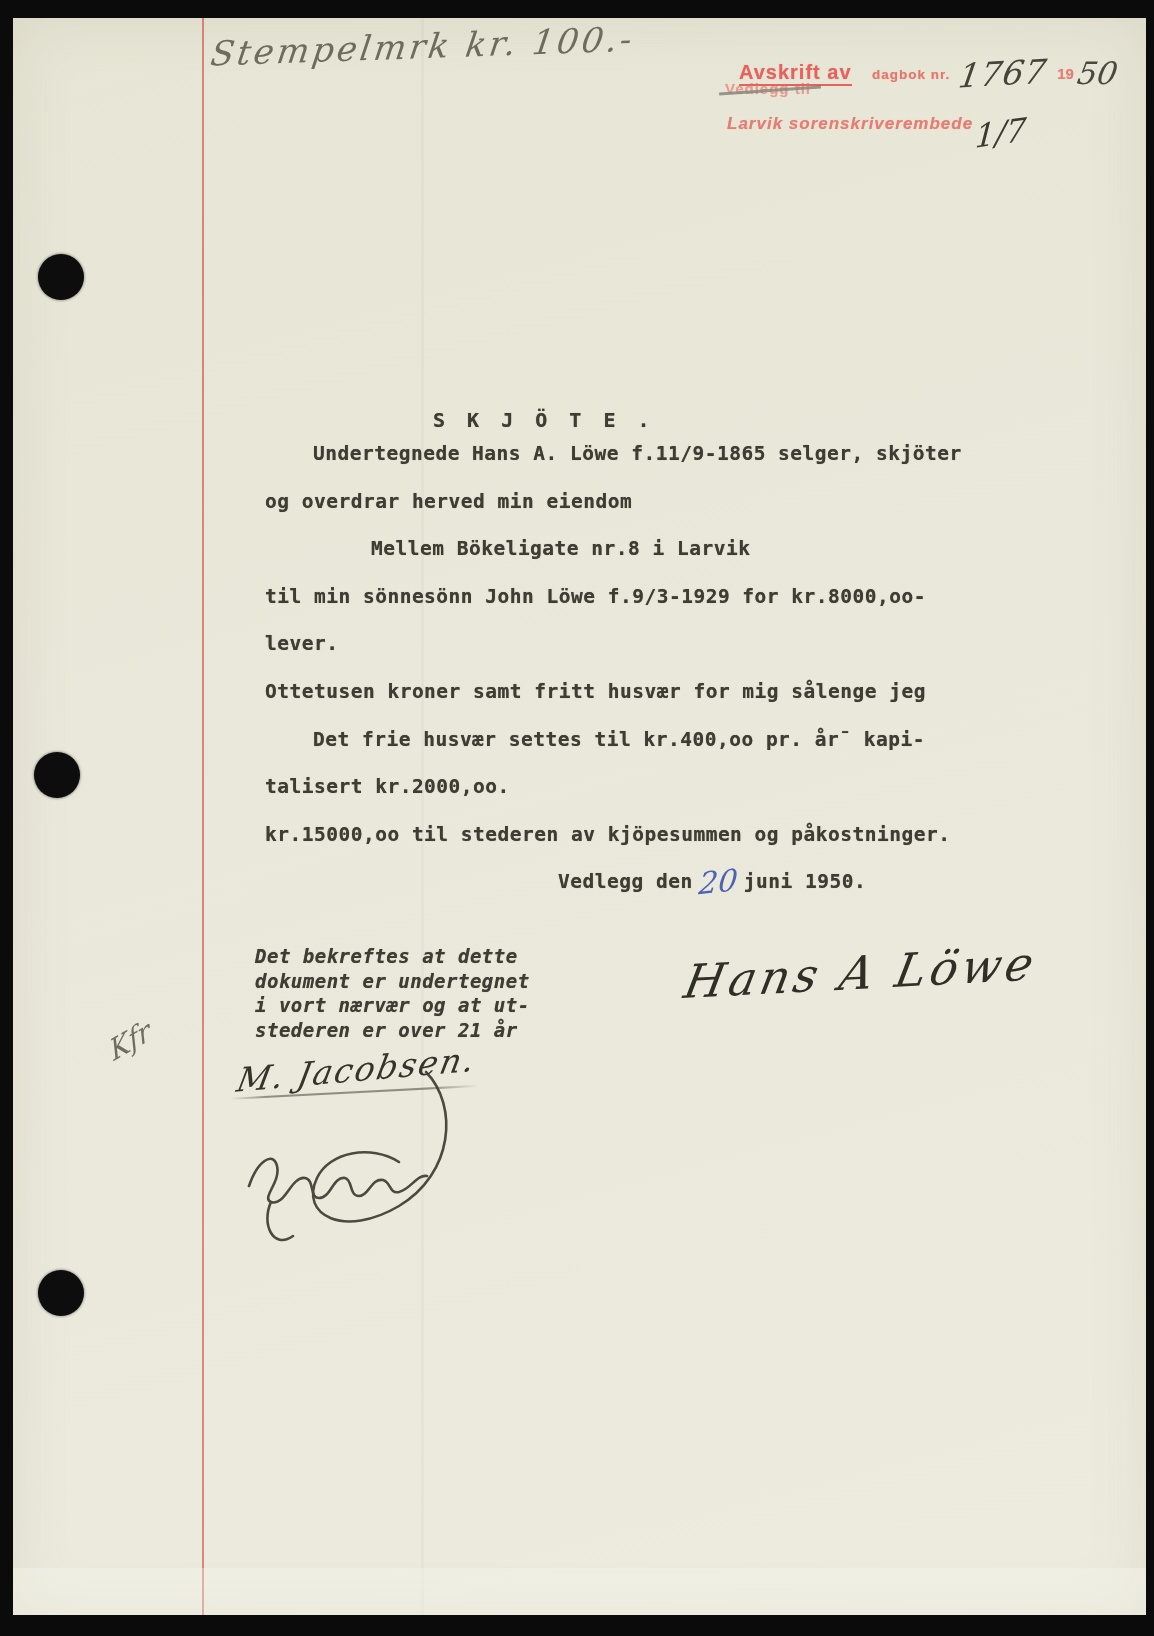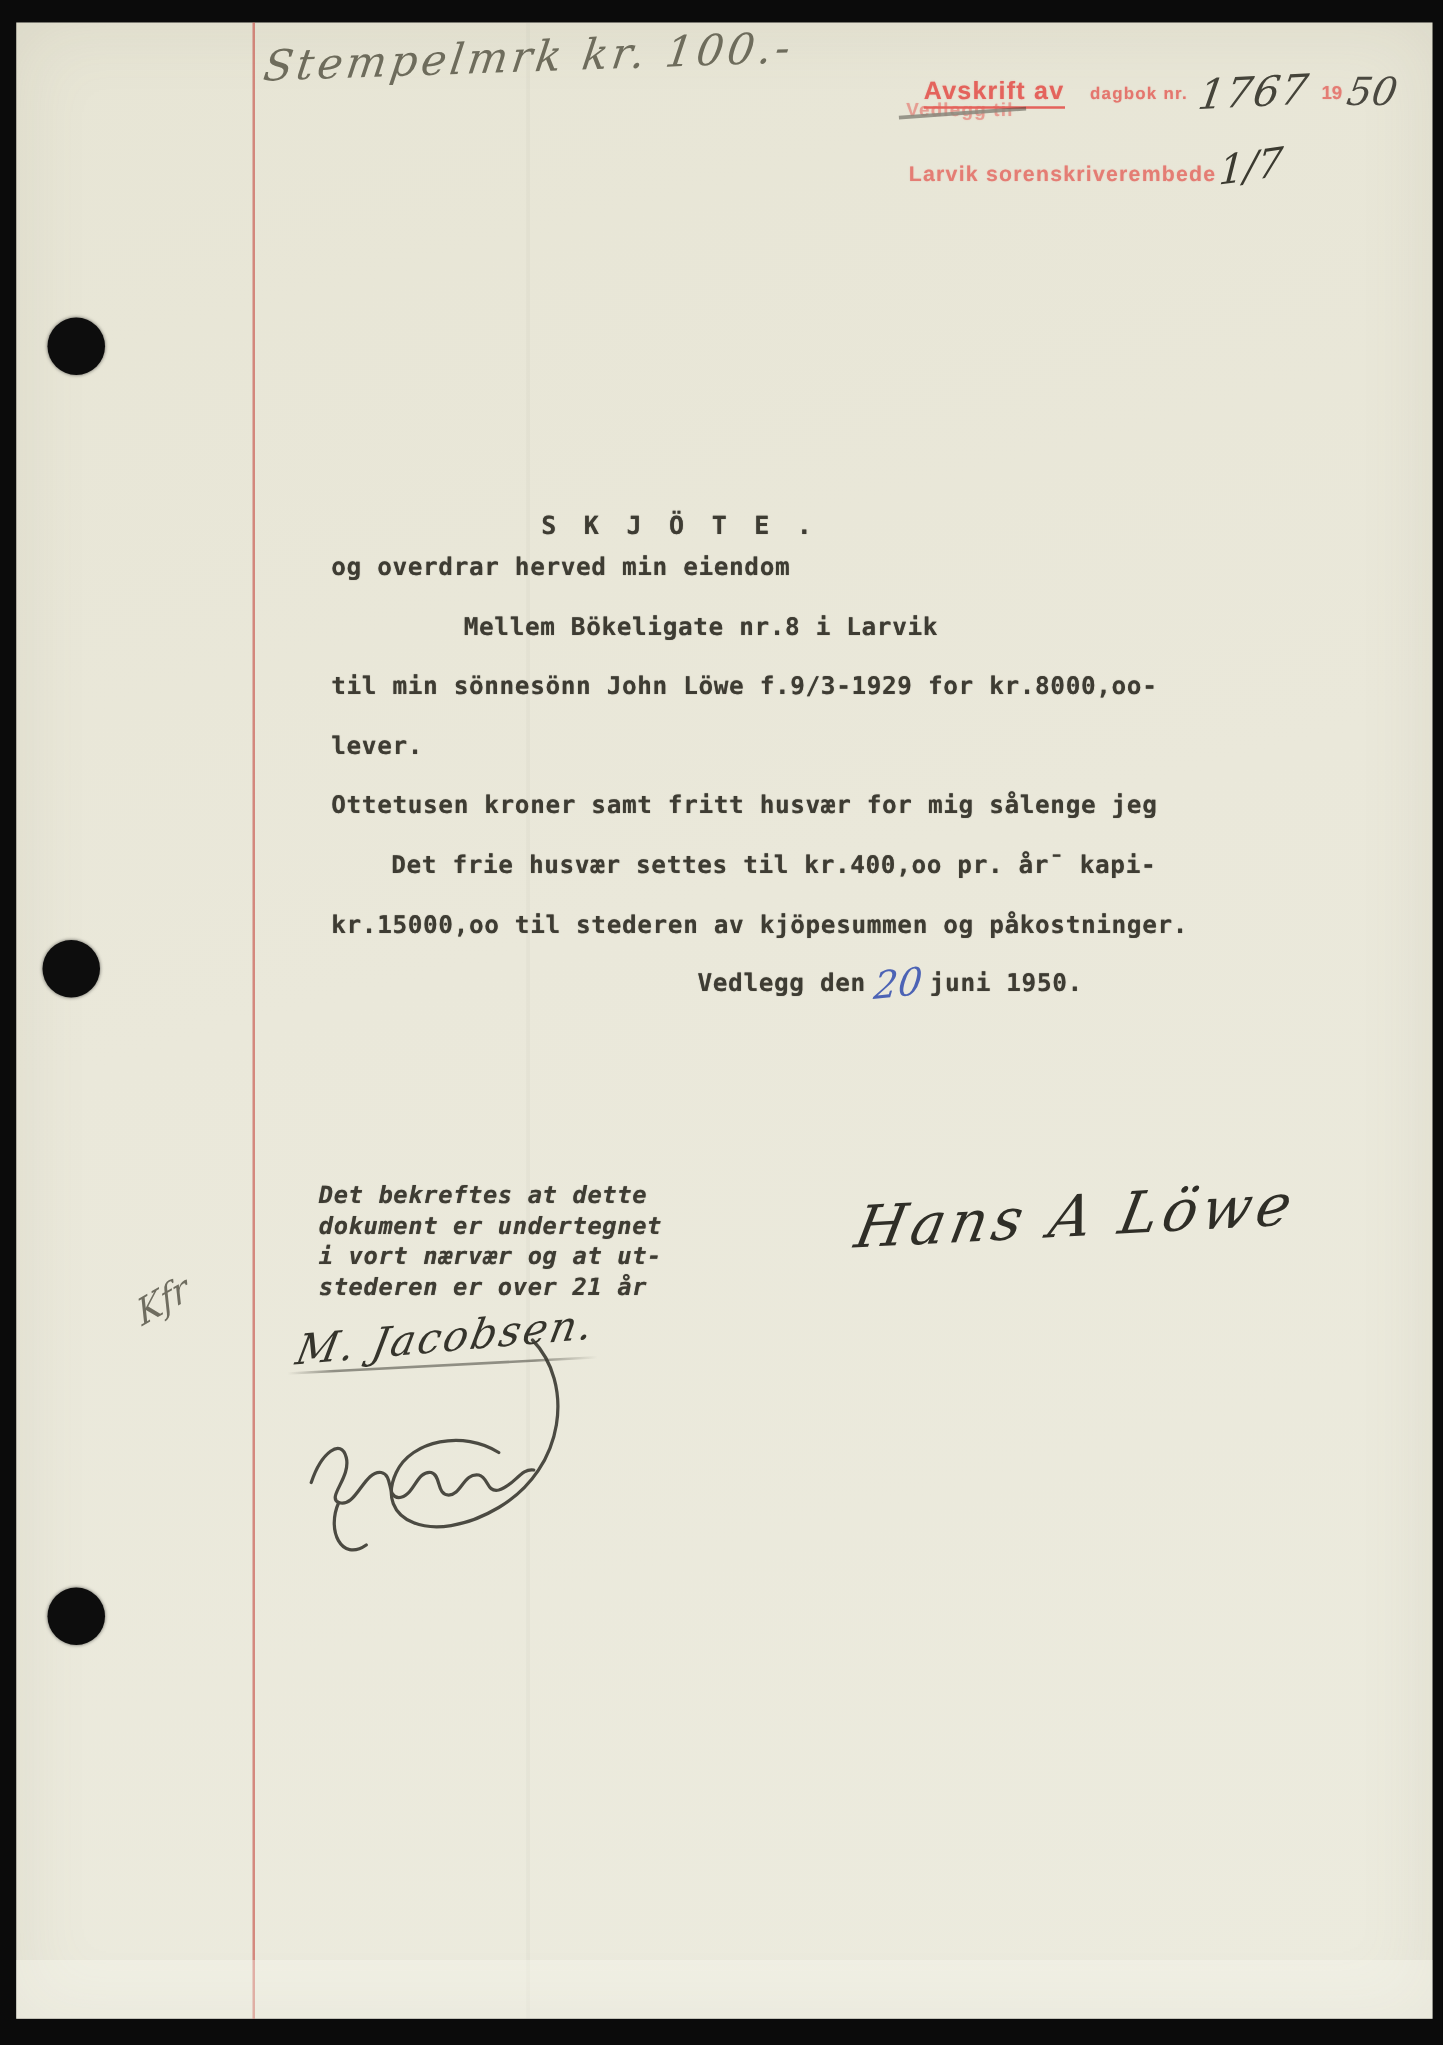--- a/index.html
+++ b/index.html
@@ -37,21 +37,21 @@
   .stamp{position:absolute;left:712px;top:36px;width:410px;font-family:"Liberation Sans",sans-serif;}
   .stamp .red{color:#e4635c;text-shadow:0 0 1px rgba(228,99,92,.55);}
   .stamp-row1{position:absolute;left:14px;top:0;white-space:nowrap;}
   .stamp-copy{font-size:20px;font-weight:bold;letter-spacing:1px;border-bottom:2px solid #e4635c;padding-bottom:1px;}
   .stamp-dagbok{font-size:13.5px;font-weight:bold;letter-spacing:1px;margin-left:16px;opacity:.85;}
   .hw-dagbok-nr{display:inline-block;font-size:33px;color:#45443a;margin-left:4px;vertical-align:-6px;transform:rotate(-3deg) skewX(-12deg);letter-spacing:1px;}
   .stamp-year19{font-size:15px;font-weight:bold;margin-left:6px;opacity:.8;}
   .hw-year50{display:inline-block;font-size:31px;color:#4a4840;vertical-align:-5px;transform:skewX(-10deg);}
   .stamp-vedlegg{position:absolute;left:0;top:26px;font-size:15px;font-weight:bold;letter-spacing:1px;opacity:.55;}
   .stamp-vedlegg::after{content:"";position:absolute;left:-6px;right:-10px;top:52%;height:3px;background:#3c3b33;transform:rotate(-4deg);opacity:.85;}
-  .stamp-office{position:absolute;left:2px;top:76px;font-size:17px;font-weight:bold;letter-spacing:1px;opacity:.8;white-space:nowrap;}
+  .stamp-office{position:absolute;left:2px;top:60px;font-size:17px;font-weight:bold;letter-spacing:1px;opacity:.8;white-space:nowrap;font-style:italic;}
   .hw-journal-date{position:absolute;left:250px;top:60px;font-size:32px;color:#3b3a30;transform:rotate(-8deg) skewX(-12deg);}
 
   
   .tw{font-family:"DejaVu Sans Mono",monospace;color:#3e3c33;font-weight:bold;text-shadow:0 0 .7px rgba(62,60,51,.7);}
   .deed-title{position:absolute;left:420px;top:370px;font-size:20px;letter-spacing:5px;margin-top:20px;}
   .deed-body{position:absolute;left:252px;top:412px;width:800px;font-size:19.5px;letter-spacing:.5px;}
   .deed-body .line{line-height:47.6px;white-space:nowrap;height:47.6px;}
   .ind1{padding-left:48px;}
   .ind2{padding-left:106px;}
   .date-line{padding-left:293px;}
@@ -101,26 +101,28 @@
         <span class="hw hw-year50">50</span>
       </div>
       <div class="red stamp-vedlegg">Vedlegg til</div>
       <div class="red stamp-office">Larvik sorenskriverembede</div>
       <div class="hw hw-journal-date">1/7</div>
     </div>
 
     <div class="tw deed-title">S K J Ö T E .</div>
 
     <div class="tw deed-body">
+      <div class="line ind1">Undertegnede Hans A. Löwe f.11/9-1865 selger, skjöter</div>
       <div class="line">og overdrar herved min eiendom</div>
       <div class="line ind2">Mellem Bökeligate nr.8 i Larvik</div>
       <div class="line">til min sönnesönn John Löwe f.9/3-1929 for kr.8000,oo-</div>
       <div class="line">lever.</div>
       <div class="line">Ottetusen kroner samt fritt husvær for mig sålenge jeg</div>
       <div class="line ind1">Det frie husvær settes til kr.400,oo pr. år¯ kapi-</div>
+      <div class="line">talisert kr.2000,oo.</div>
       <div class="line">kr.15000,oo til stederen av kjöpesummen og påkostninger.</div>
       <div class="line date-line">
         <span>Vedlegg den</span><span class="hw-day">20</span><span>juni 1950.</span>
       </div>
     </div>
 
     <div class="tw attestation">
       <div class="aline">Det bekreftes at dette</div>
       <div class="aline">dokument er undertegnet</div>
       <div class="aline">i vort nærvær og at ut-</div>

